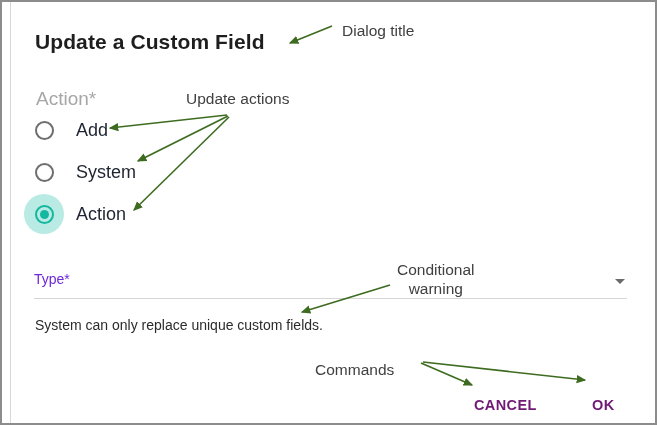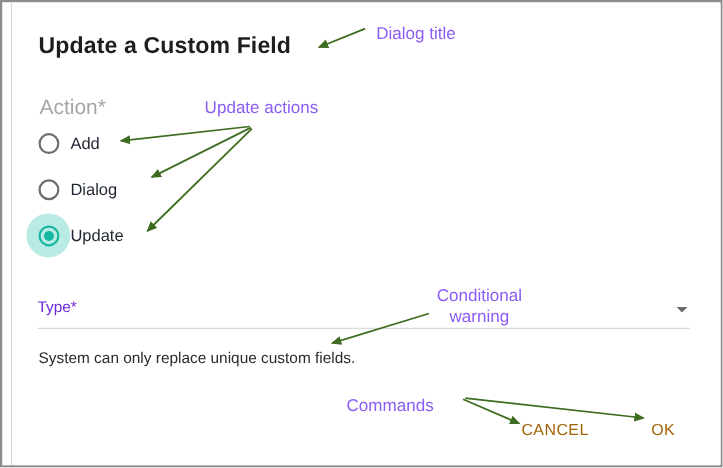--- a/index.html
+++ b/index.html
@@ -101,21 +101,22 @@
   .radio-dot {
     width: 9px;
     height: 9px;
     border-radius: 50%;
     background: transparent;
   }
   .radio-row.selected .radio-dot {
     background: #14b8a0;
   }
   .radio-label {
-    font-size: 15px;
+    margin-left: 12px;
+    font-size: 18px;
     color: #1e2430;
     white-space: nowrap;
   }
 
   
   #type-field {
     position: absolute;
     left: 22px;
     top: 262px;
     width: 593px;
@@ -148,42 +149,43 @@
     top: 313px;
     font-size: 14px;
     color: #2b2b2b;
     white-space: nowrap;
   }
 
   
   .dlg-btn {
     position: absolute;
     font-size: 14.5px;
-    font-weight: normal;
-    color: #a16207;
+    font-weight: bold;
+    color: #701a75;
     letter-spacing: 0.4px;
     cursor: pointer;
     white-space: nowrap;
+    margin-top: 14px;
   }
   #btn-cancel { left: 462px; top: 379px; }
   #btn-ok     { left: 580px; top: 379px; }
 
   
   #annotations {
     position: absolute;
     left: 0;
     top: 0;
     width: 657px;
     height: 425px;
     pointer-events: none;
   }
   .anno-text {
     position: absolute;
     font-size: 15.5px;
-    color: #8b5cf6;
+    color: #404040;
     white-space: nowrap;
     line-height: 19px;
   }
   #anno-dialog-title   { left: 340px; top: 19px; }
   #anno-update-actions { left: 172px; top: 87px; margin-left: 12px; }
   #anno-conditional    { left: 395px; top: 258px; text-align: center; }
   #anno-commands       { left: 313px; top: 358px; }
 </style>
 </head>
 <body>
@@ -206,30 +208,30 @@
       </span>
       <span class="radio-label">Add</span>
     </div>
 
     <div class="radio-row" id="radio-remove">
       <span class="radio-ripple">
         <span class="radio-outer">
           <span class="radio-dot"></span>
         </span>
       </span>
-      <span class="radio-label">Dialog</span>
+      <span class="radio-label">System</span>
     </div>
 
     <div class="radio-row selected" id="radio-replace">
       <span class="radio-ripple">
         <span class="radio-outer">
           <span class="radio-dot"></span>
         </span>
       </span>
-      <span class="radio-label">Update</span>
+      <span class="radio-label">Action</span>
     </div>
 
     <div id="type-field">
       <span id="type-placeholder">Type*</span>
       <span id="type-chevron"></span>
     </div>
 
     <div id="warning-text">System can only replace unique custom fields.</div>
 
     <div class="dlg-btn" id="btn-cancel">CANCEL</div>

